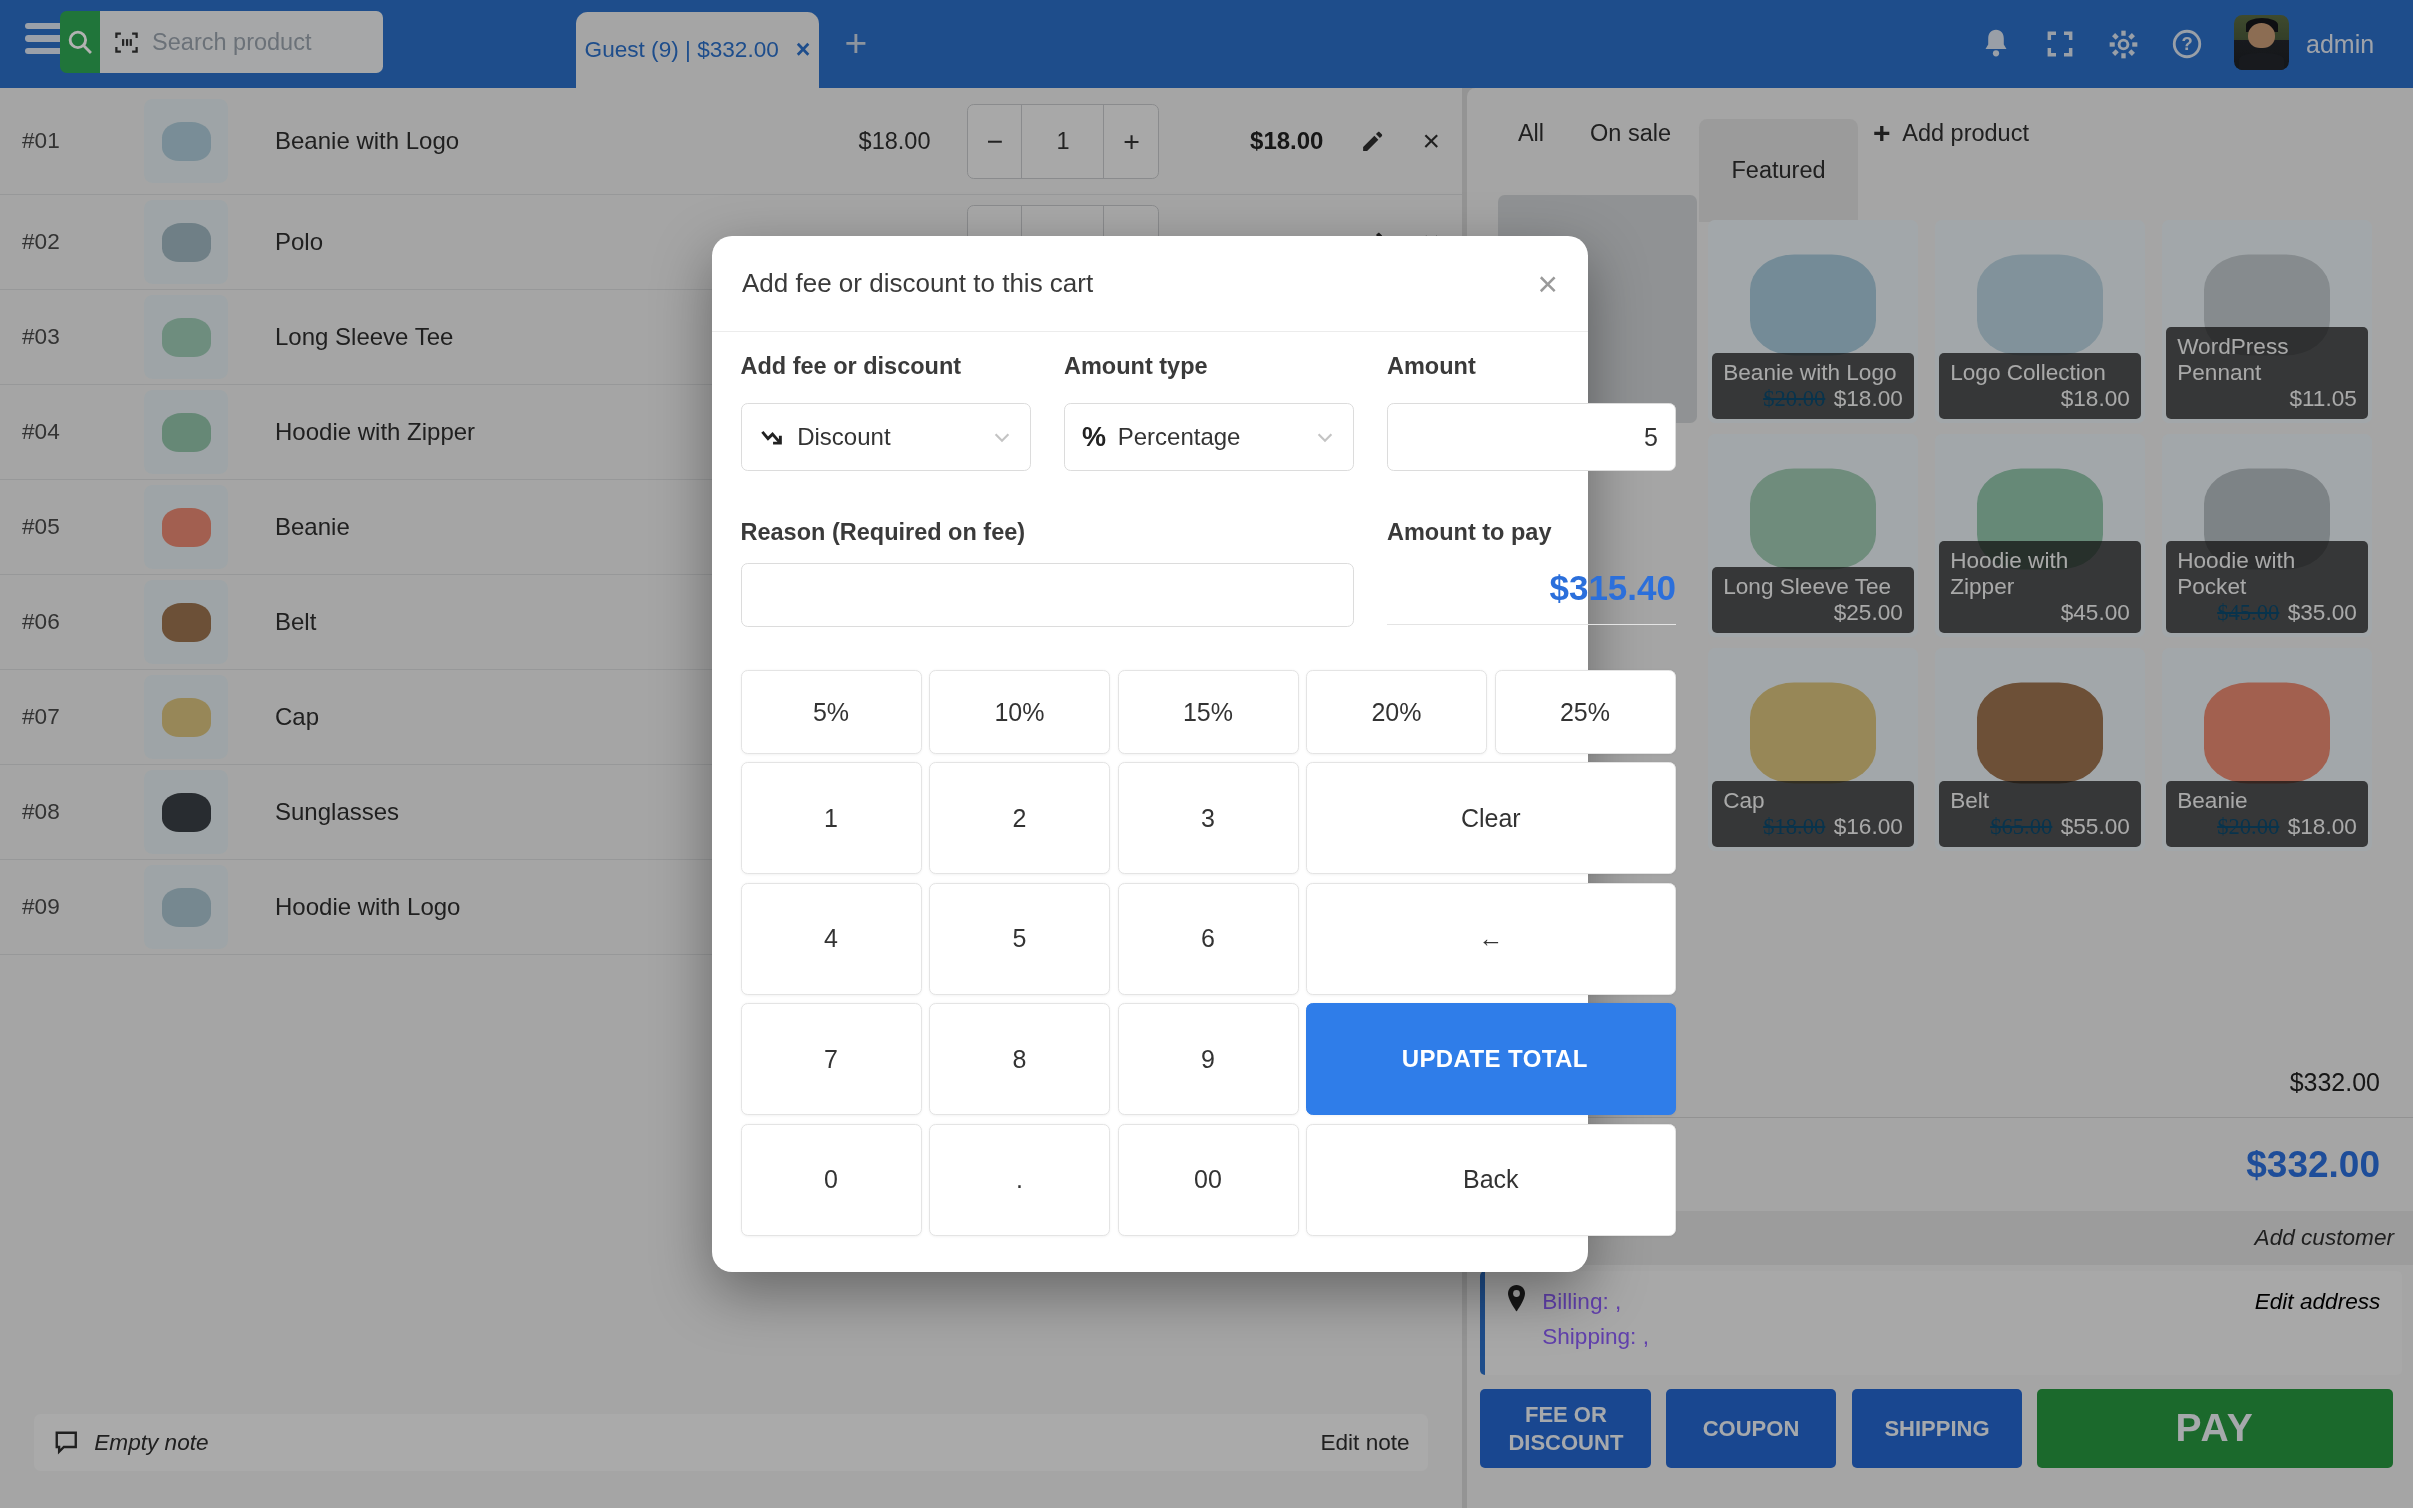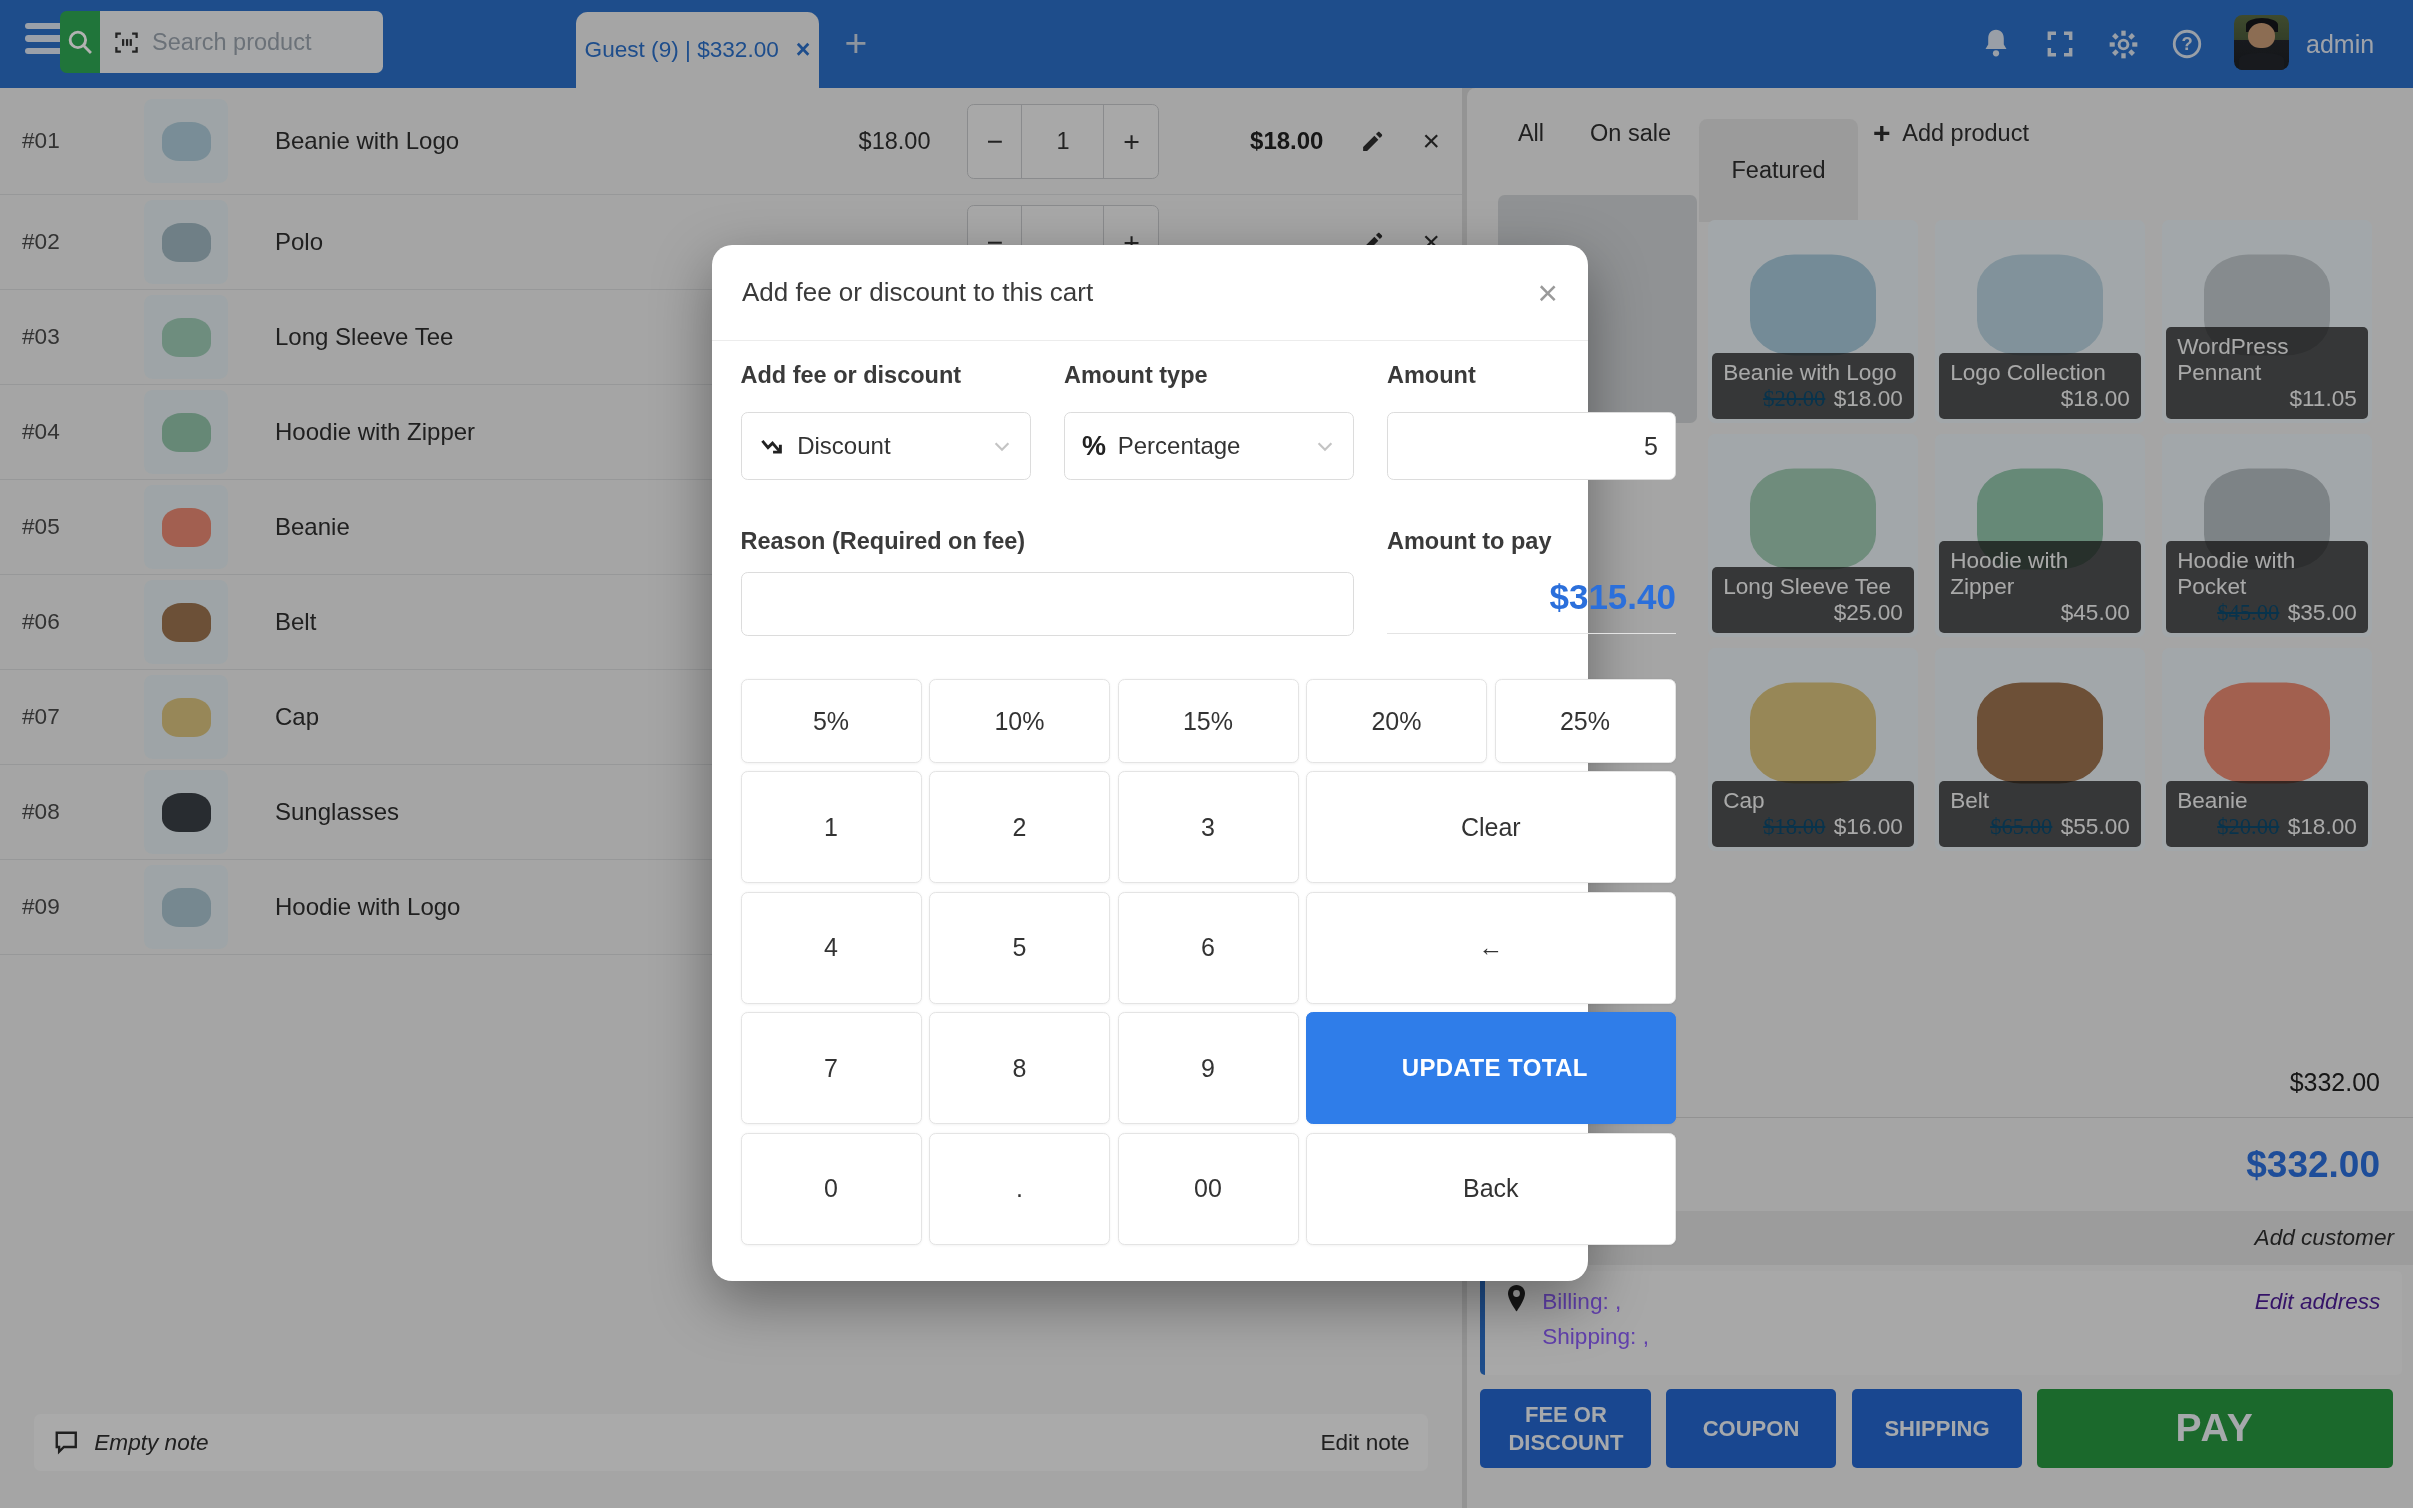--- a/index.html
+++ b/index.html
@@ -66,31 +66,31 @@
   .plabel .pr{font-size:22.6px;text-align:right;}
   .plabel s{color:#0c4a6e;margin-right:8.4px;font-family:Liberation Serif, serif;}
 
   .sumrow{position:absolute;left:0;width:100%;}
   .sub-row{top:960px;height:70px;border-bottom:1.7px solid #d2d2d2;display:flex;align-items:center;justify-content:flex-end;padding-right:34px;font-size:25px;color:#222;}
   .tot-row{top:1032px;height:89px;display:flex;align-items:center;justify-content:flex-end;padding-right:34px;font-size:37px;font-weight:bold;color:var(--total-blue);}
   .addcust{top:1123px;height:54px;background:#e0e0e0;display:flex;align-items:center;justify-content:flex-end;padding-right:20px;font-size:22.6px;font-style:italic;color:#2e2e2e;cursor:pointer;}
   .billing{position:absolute;left:13.4px;right:11.7px;top:1183px;height:104px;background:#f1f1f1;border-left:5.9px solid var(--brand);border-radius:5px;padding:13.4px 22px 0 18.4px;}
   .billing .row1{display:flex;align-items:flex-start;}
   .billing .lines{margin-left:13.4px;font-size:22.6px;color:#8b5cf6;line-height:1.55;}
-  .billing .edit{position:absolute;right:22px;top:18.4px;font-size:22.6px;font-style:italic;color:#4c1d95;cursor:pointer;}
+  .billing .edit{position:absolute;right:22px;top:18.4px;font-size:22.6px;font-style:italic;color:#000000;cursor:pointer;}
   .actions{position:absolute;left:0;top:1301px;width:100%;height:99px;padding-left:8px;}
   .abtn{position:absolute;top:0;height:79px;border:none;border-radius:5px;color:#eef2f6;font-weight:bold;cursor:pointer;font-size:22px;line-height:1.25;}
   .abtn.blue{background:var(--action-blue);}
   .abtn.green{background:var(--pay-green);font-size:39px;letter-spacing:1.7px;}
 
   
   .dim{position:absolute;inset:0;background:rgba(0,0,0,.30);z-index:50;}
 
   
-  .modal{position:absolute;left:712px;top:236px;width:876px;height:1036px;background:#fff;border-radius:20px;z-index:100;box-shadow:0 20px 59px rgba(0,0,0,.38);margin-top:9px;}
+  .modal{position:absolute;left:712px;top:236px;width:876px;height:1036px;background:#fff;border-radius:20px;z-index:100;box-shadow:0 20px 59px rgba(0,0,0,.38);}
   .m-head{height:96px;border-bottom:1.7px solid #ececec;display:flex;align-items:center;padding:0 30px;}
   .m-title{font-size:26px;color:#3a3a3a;}
   .m-close{margin-left:auto;font-size:35px;color:#9a9a9a;cursor:pointer;line-height:1;}
   .m-label{position:absolute;font-size:23.5px;font-weight:bold;color:#3a3a3a;}
   .fld{position:absolute;height:68px;border:1.7px solid #dcdcdc;border-radius:6.7px;display:flex;align-items:center;padding:0 17px;background:#fff;}
   .fld .val{font-size:24px;color:#333;margin-left:11.7px;}
   .fld .chev{margin-left:auto;color:#c4c4c4;}
   .fld.amount{justify-content:flex-end;}
   .fld.amount .val{margin-left:0;font-size:25px;}
   .pay-val{position:absolute;left:675px;width:289px;top:332px;text-align:right;font-size:35px;font-weight:bold;color:var(--total-blue);}

